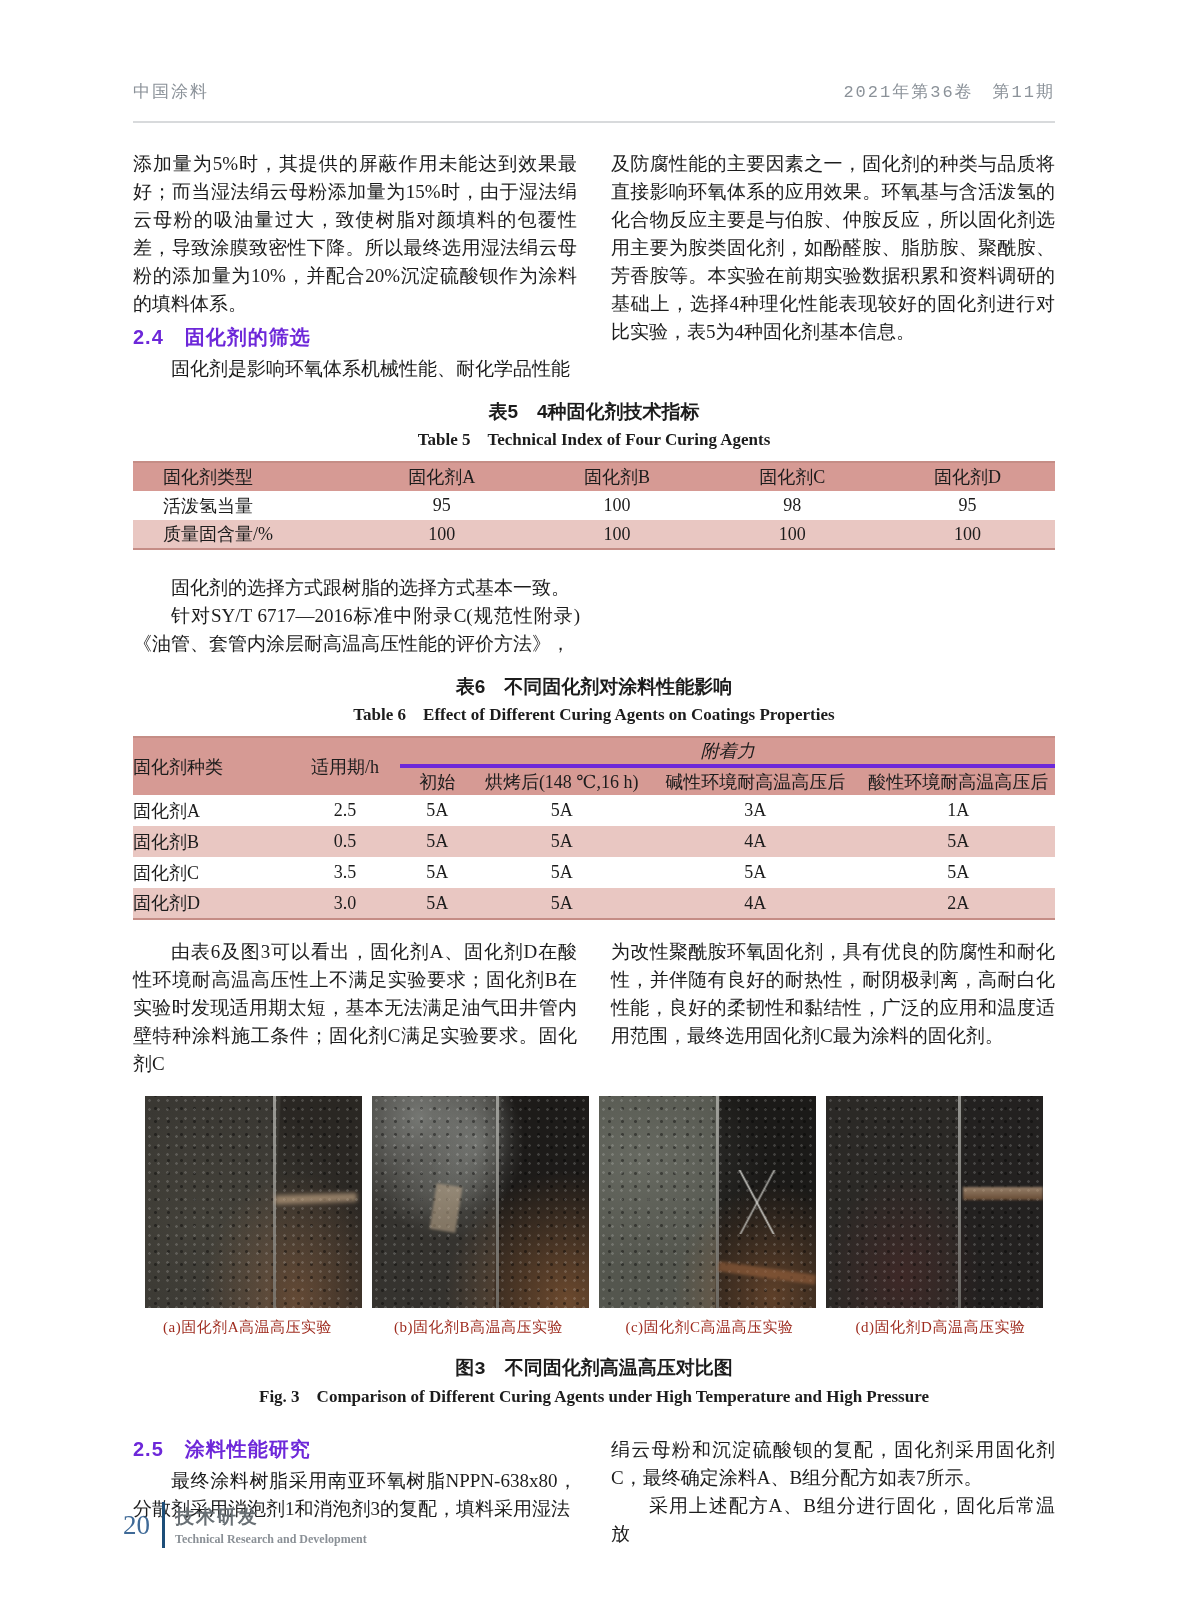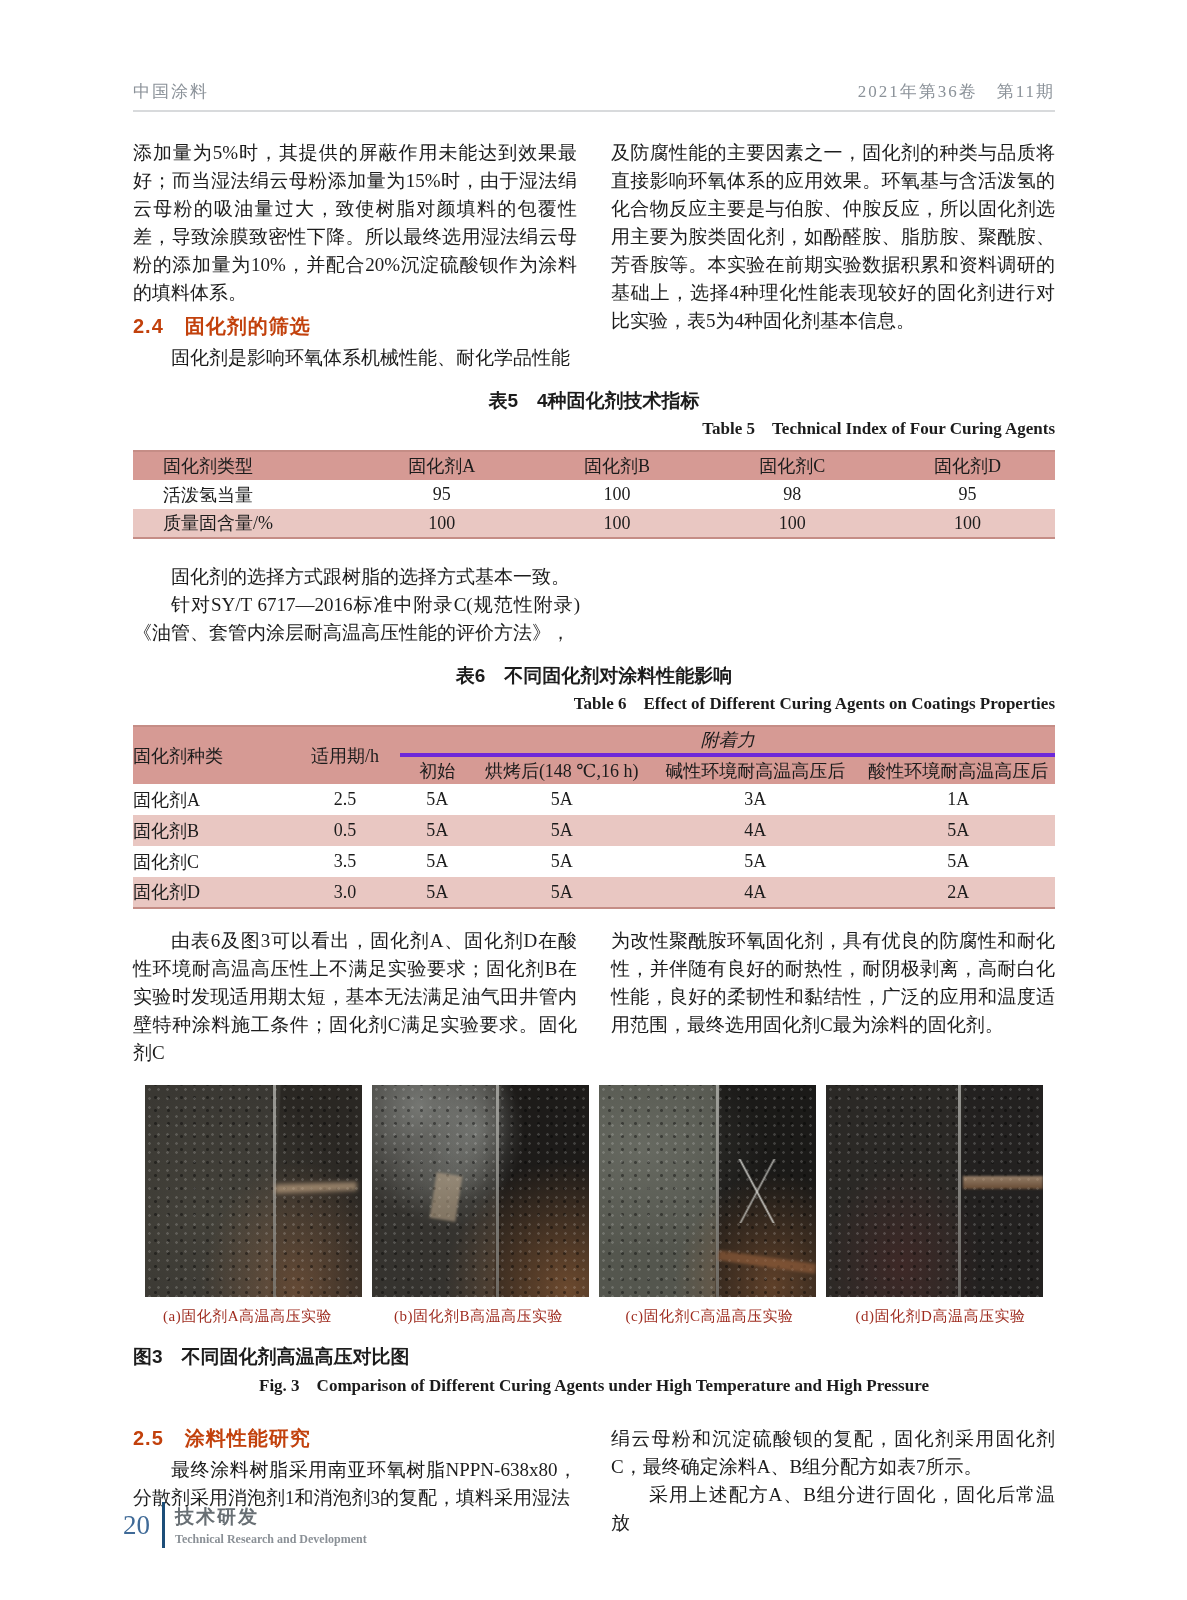--- a/index.html
+++ b/index.html
@@ -8,46 +8,46 @@
     position:relative; width:1187px; height:1600px; margin:0 auto;
     background:#ffffff; overflow:hidden;
     font-family:"Liberation Serif","DejaVu Serif",serif;
     color:#1c1c1c;
   }
   .content { margin:0 132px 0 133px; } 
 
   
   .runhead {
     display:flex; justify-content:space-between; align-items:flex-end;
-    padding-top:80px; padding-bottom:7px;
+    padding-top:80px; padding-bottom:18px;
     border-bottom:2px solid #d8dadc;
     color:#8b9299; font-size:17px; letter-spacing:2px;
-    font-family:Liberation Serif, serif;
+    font-family:Liberation Mono, monospace;
   }
 
   
   .cols { display:flex; gap:34px; }
   .col { width:447px; }
   p.body { font-size:19px; line-height:28px; text-align:justify; }
   p.ind { text-indent:2em; }
   .sect-head {
     font-family:"Liberation Sans","DejaVu Sans",sans-serif;
-    font-weight:bold; font-size:20px; color:#c2410c;
+    font-weight:bold; font-size:20px; color:#6d28d9;
     margin:6px 0 4px 0; letter-spacing:1px;
   }
   .cols-top { margin-top:27px; }
 
   
   .tbl-title-zh {
     text-align:center; font-weight:bold; font-size:19px;
     font-family:"Liberation Sans","DejaVu Sans",sans-serif;
     margin-top:16px;
   }
   .tbl-title-en {
-    text-align:right; font-weight:bold; font-size:17px;
+    text-align:center; font-weight:bold; font-size:17px;
     font-family:"Liberation Serif","DejaVu Serif",serif;
     margin:3px 0 10px 0;
   }
 
   
   table { width:100%; border-collapse:collapse; font-size:18px; table-layout:fixed; }
   th,td { font-weight:normal; padding:0; }
   .t-head { background:#d69a94; }
   .t-pink { background:#e9c7c2; }
   .t5 th,.t5 td { height:29px; text-align:center; }
@@ -93,22 +93,22 @@
                  linear-gradient(-62deg, transparent 47%, rgba(215,215,210,.7) 49.5%, transparent 52%); }
   .p-c .streak1 { position:absolute; left:55%; right:0; bottom:14%; height:10px;
       background:rgba(146,94,58,.65); filter:blur(1.5px); transform:rotate(8deg); }
   .p-d { background:
       radial-gradient(ellipse at 35% 85%, rgba(90,40,40,.4), transparent 40%),
       linear-gradient(92deg, #2b2926 61%, #232120 62%); }
   .p-d .streak1 { position:absolute; left:63%; right:0; top:43%; height:13px;
       background:linear-gradient(rgba(214,180,146,.65), rgba(158,110,70,.55)); filter:blur(1px); }
   .cap-row { display:flex; justify-content:space-between; margin-top:10px; padding:0 2px; }
   .fig-cap { width:225px; text-align:center; font-size:15px; color:#9e2b1e; letter-spacing:.5px; }
-  .fig-title-zh { text-align:left; font-weight:bold; font-size:19px;
-      font-family:Liberation Sans, sans-serif; margin-top:18px; }
+  .fig-title-zh { text-align:center; font-weight:bold; font-size:19px;
+      font-family:Liberation Mono, monospace; margin-top:18px; }
   .fig-title-en { text-align:center; font-weight:bold; font-size:17px; margin-top:4px; }
 
   
   .footer { position:absolute; left:123px; bottom:52px; display:flex; align-items:center; }
   .footer .pagenum { font-size:27px; color:#3f6a97; margin-right:12px; font-family:"Liberation Serif",serif; }
   .footer .fbar { width:3px; height:46px; background:#1d4e79; margin-right:10px; }
   .footer .fzh { font-family:"Liberation Sans","DejaVu Sans",sans-serif; font-weight:bold;
       font-size:19px; color:#686f74; letter-spacing:2px; }
   .footer .fen { font-size:12px; color:#8a9096; font-weight:bold; margin-top:2px;
       font-family:"Liberation Serif",serif; }

